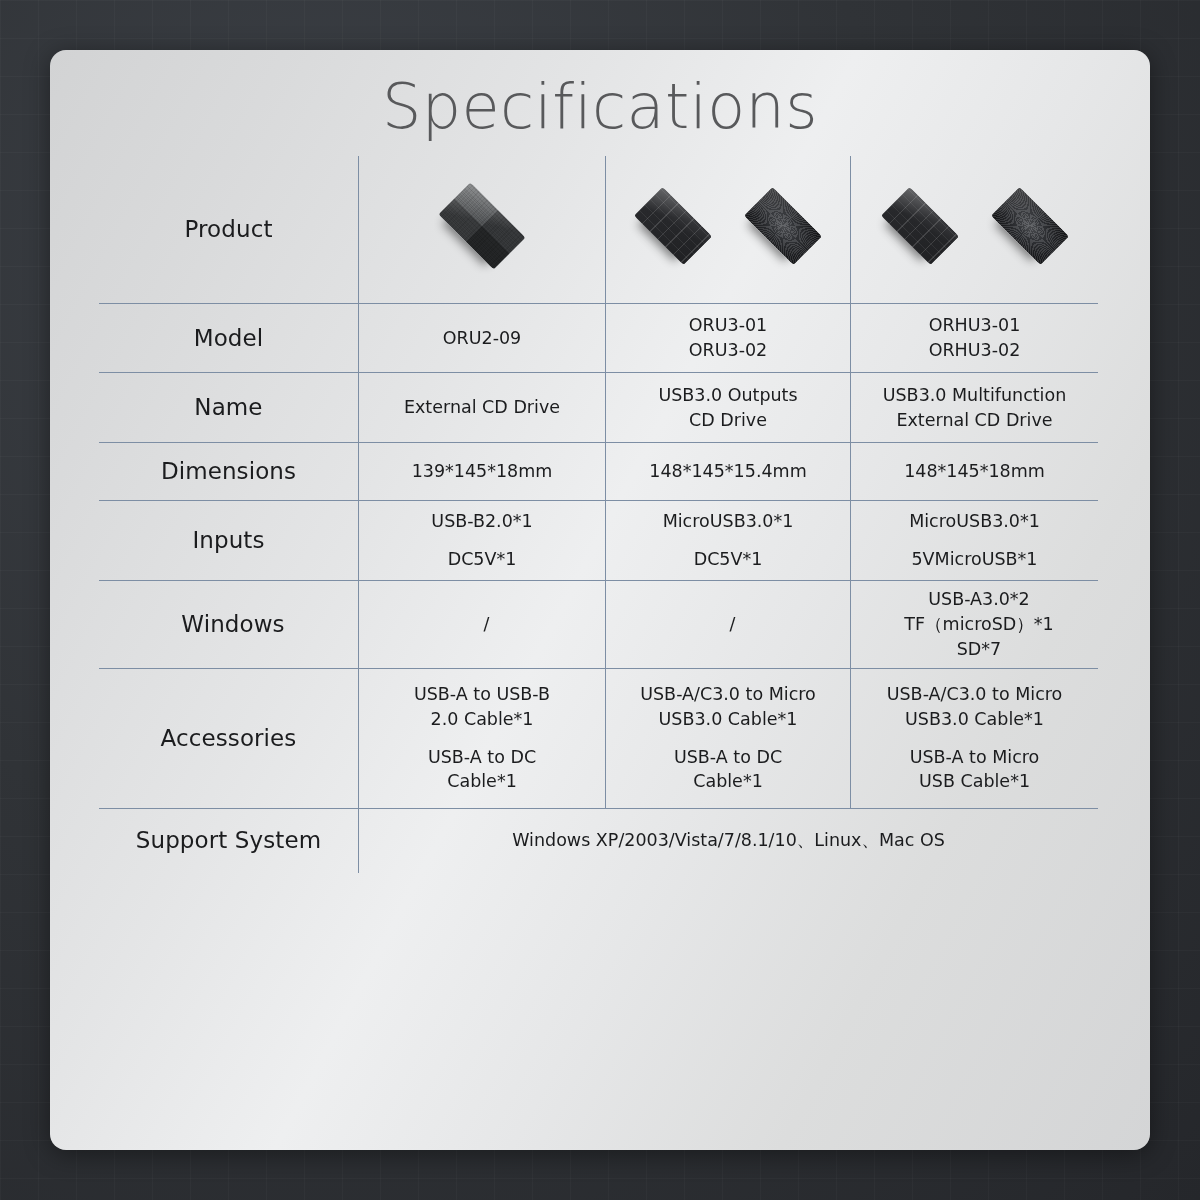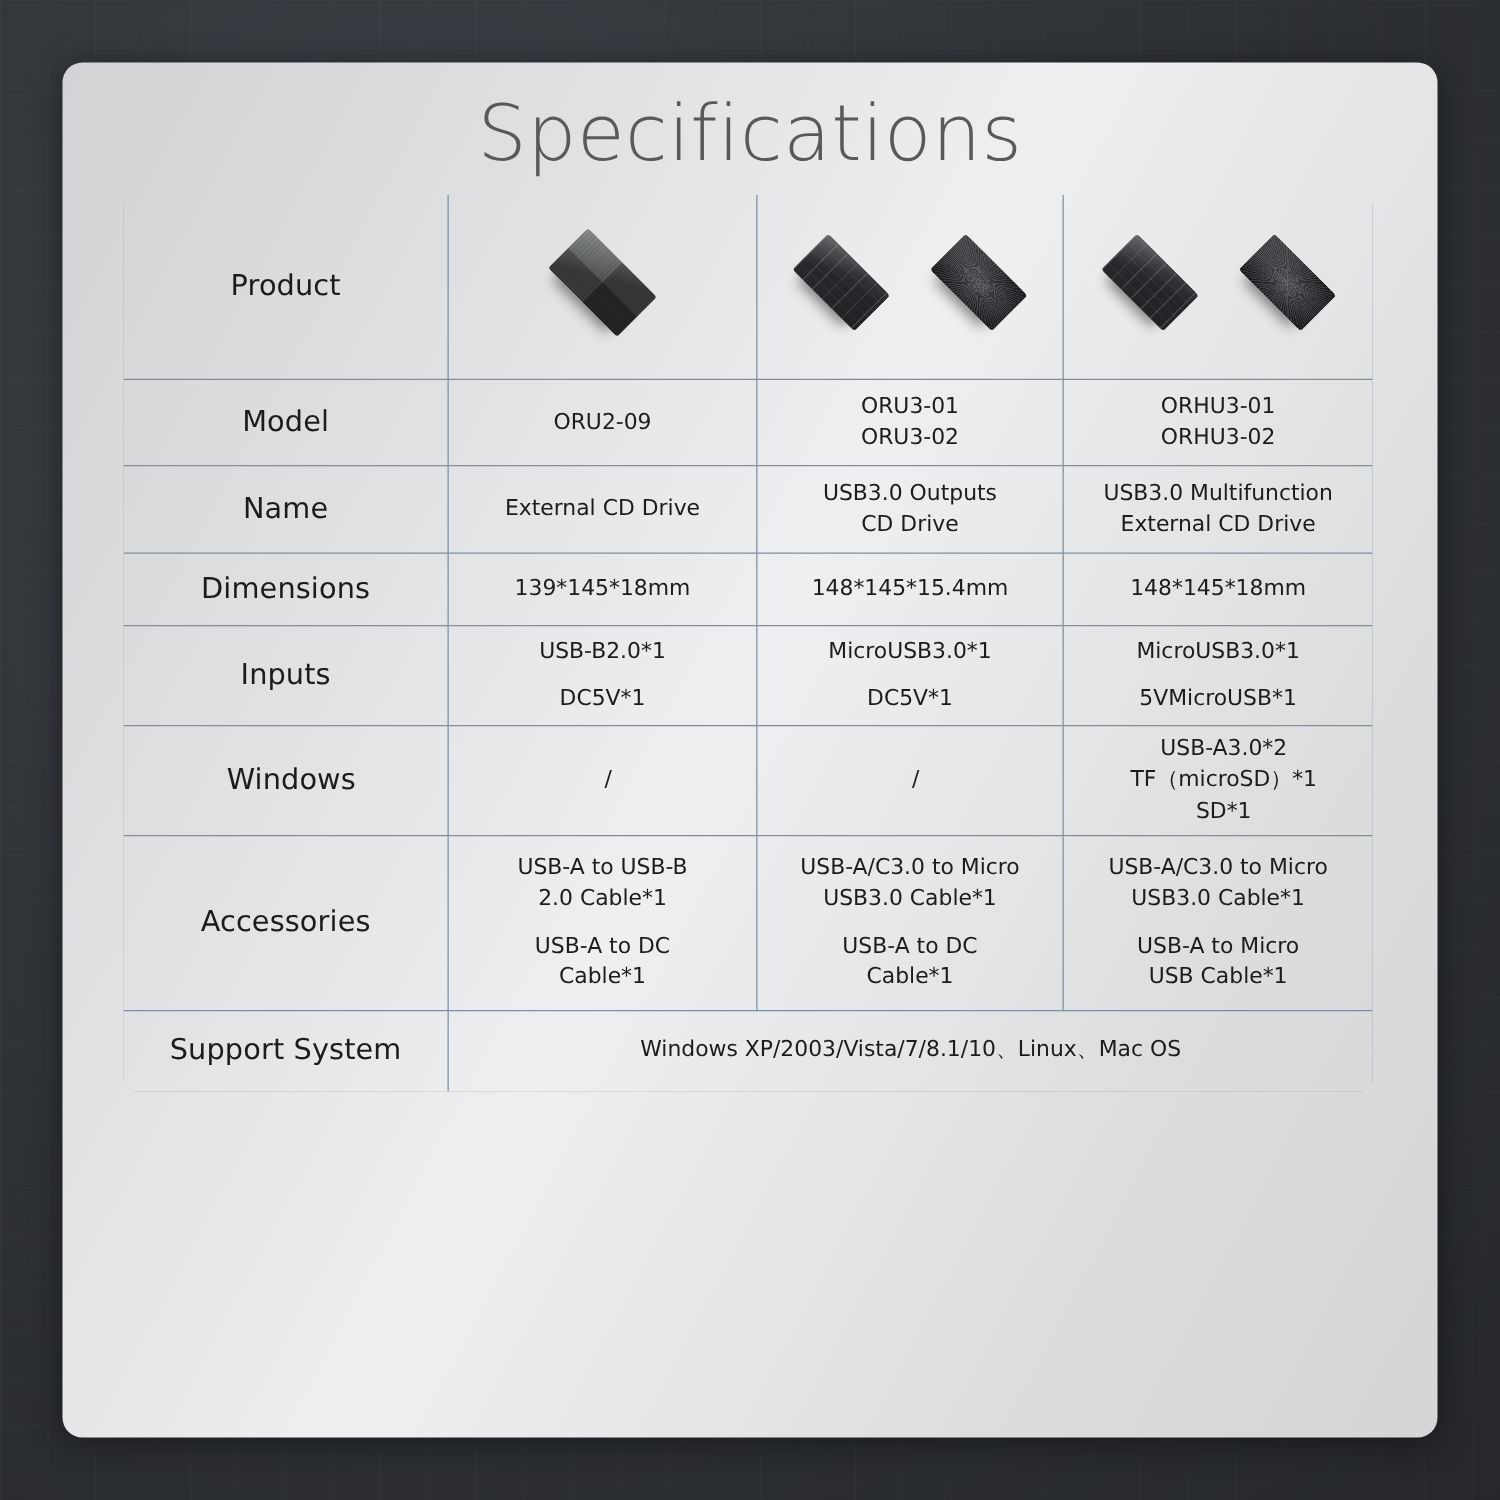--- a/index.html
+++ b/index.html
@@ -321,21 +321,21 @@
           </td>
         </tr>
 
         <tr class="row-outputs">
           <td class="rowlabel">Windows</td>
           <td class="cell">/</td>
           <td class="cell">/</td>
           <td class="cell">
             <span class="line">USB-A3.0*2</span>
             <span class="line">TF（microSD）*1</span>
-            <span class="line">SD*1</span>
+            <span class="line">SD*7</span>
           </td>
         </tr>
 
 
         <tr class="row-acc">
           <td class="rowlabel">Accessories</td>
           <td class="cell">
             <span class="line">USB-A to USB-B</span>
             <span class="line">2.0 Cable*1</span>
             <span class="gap"></span>

